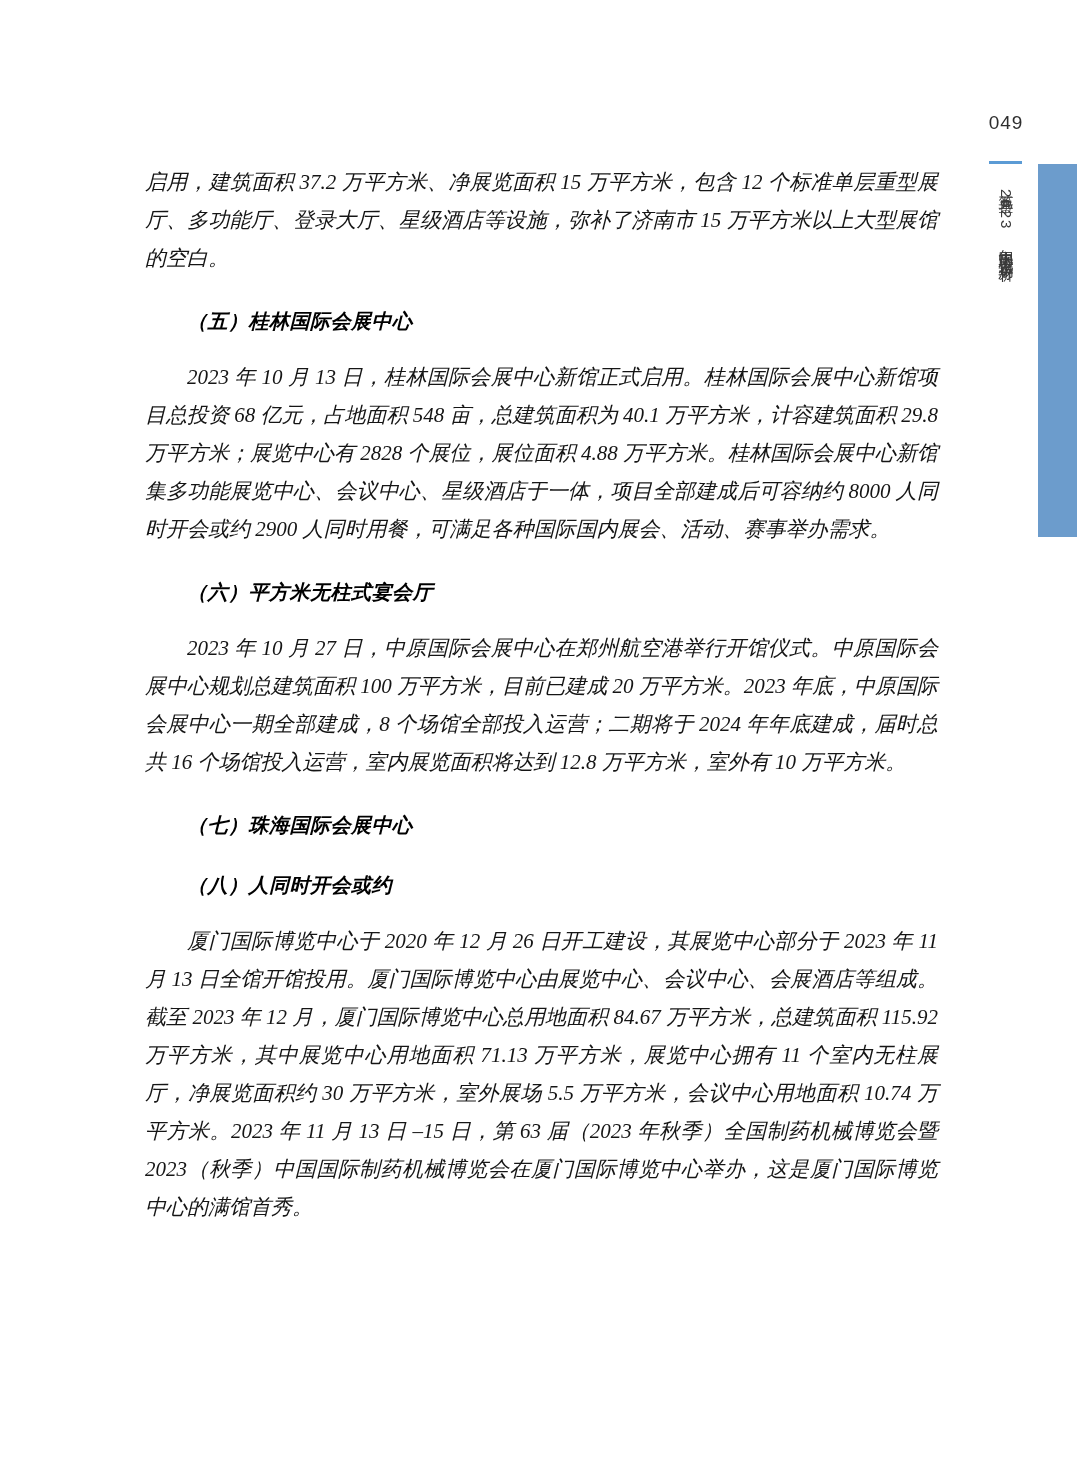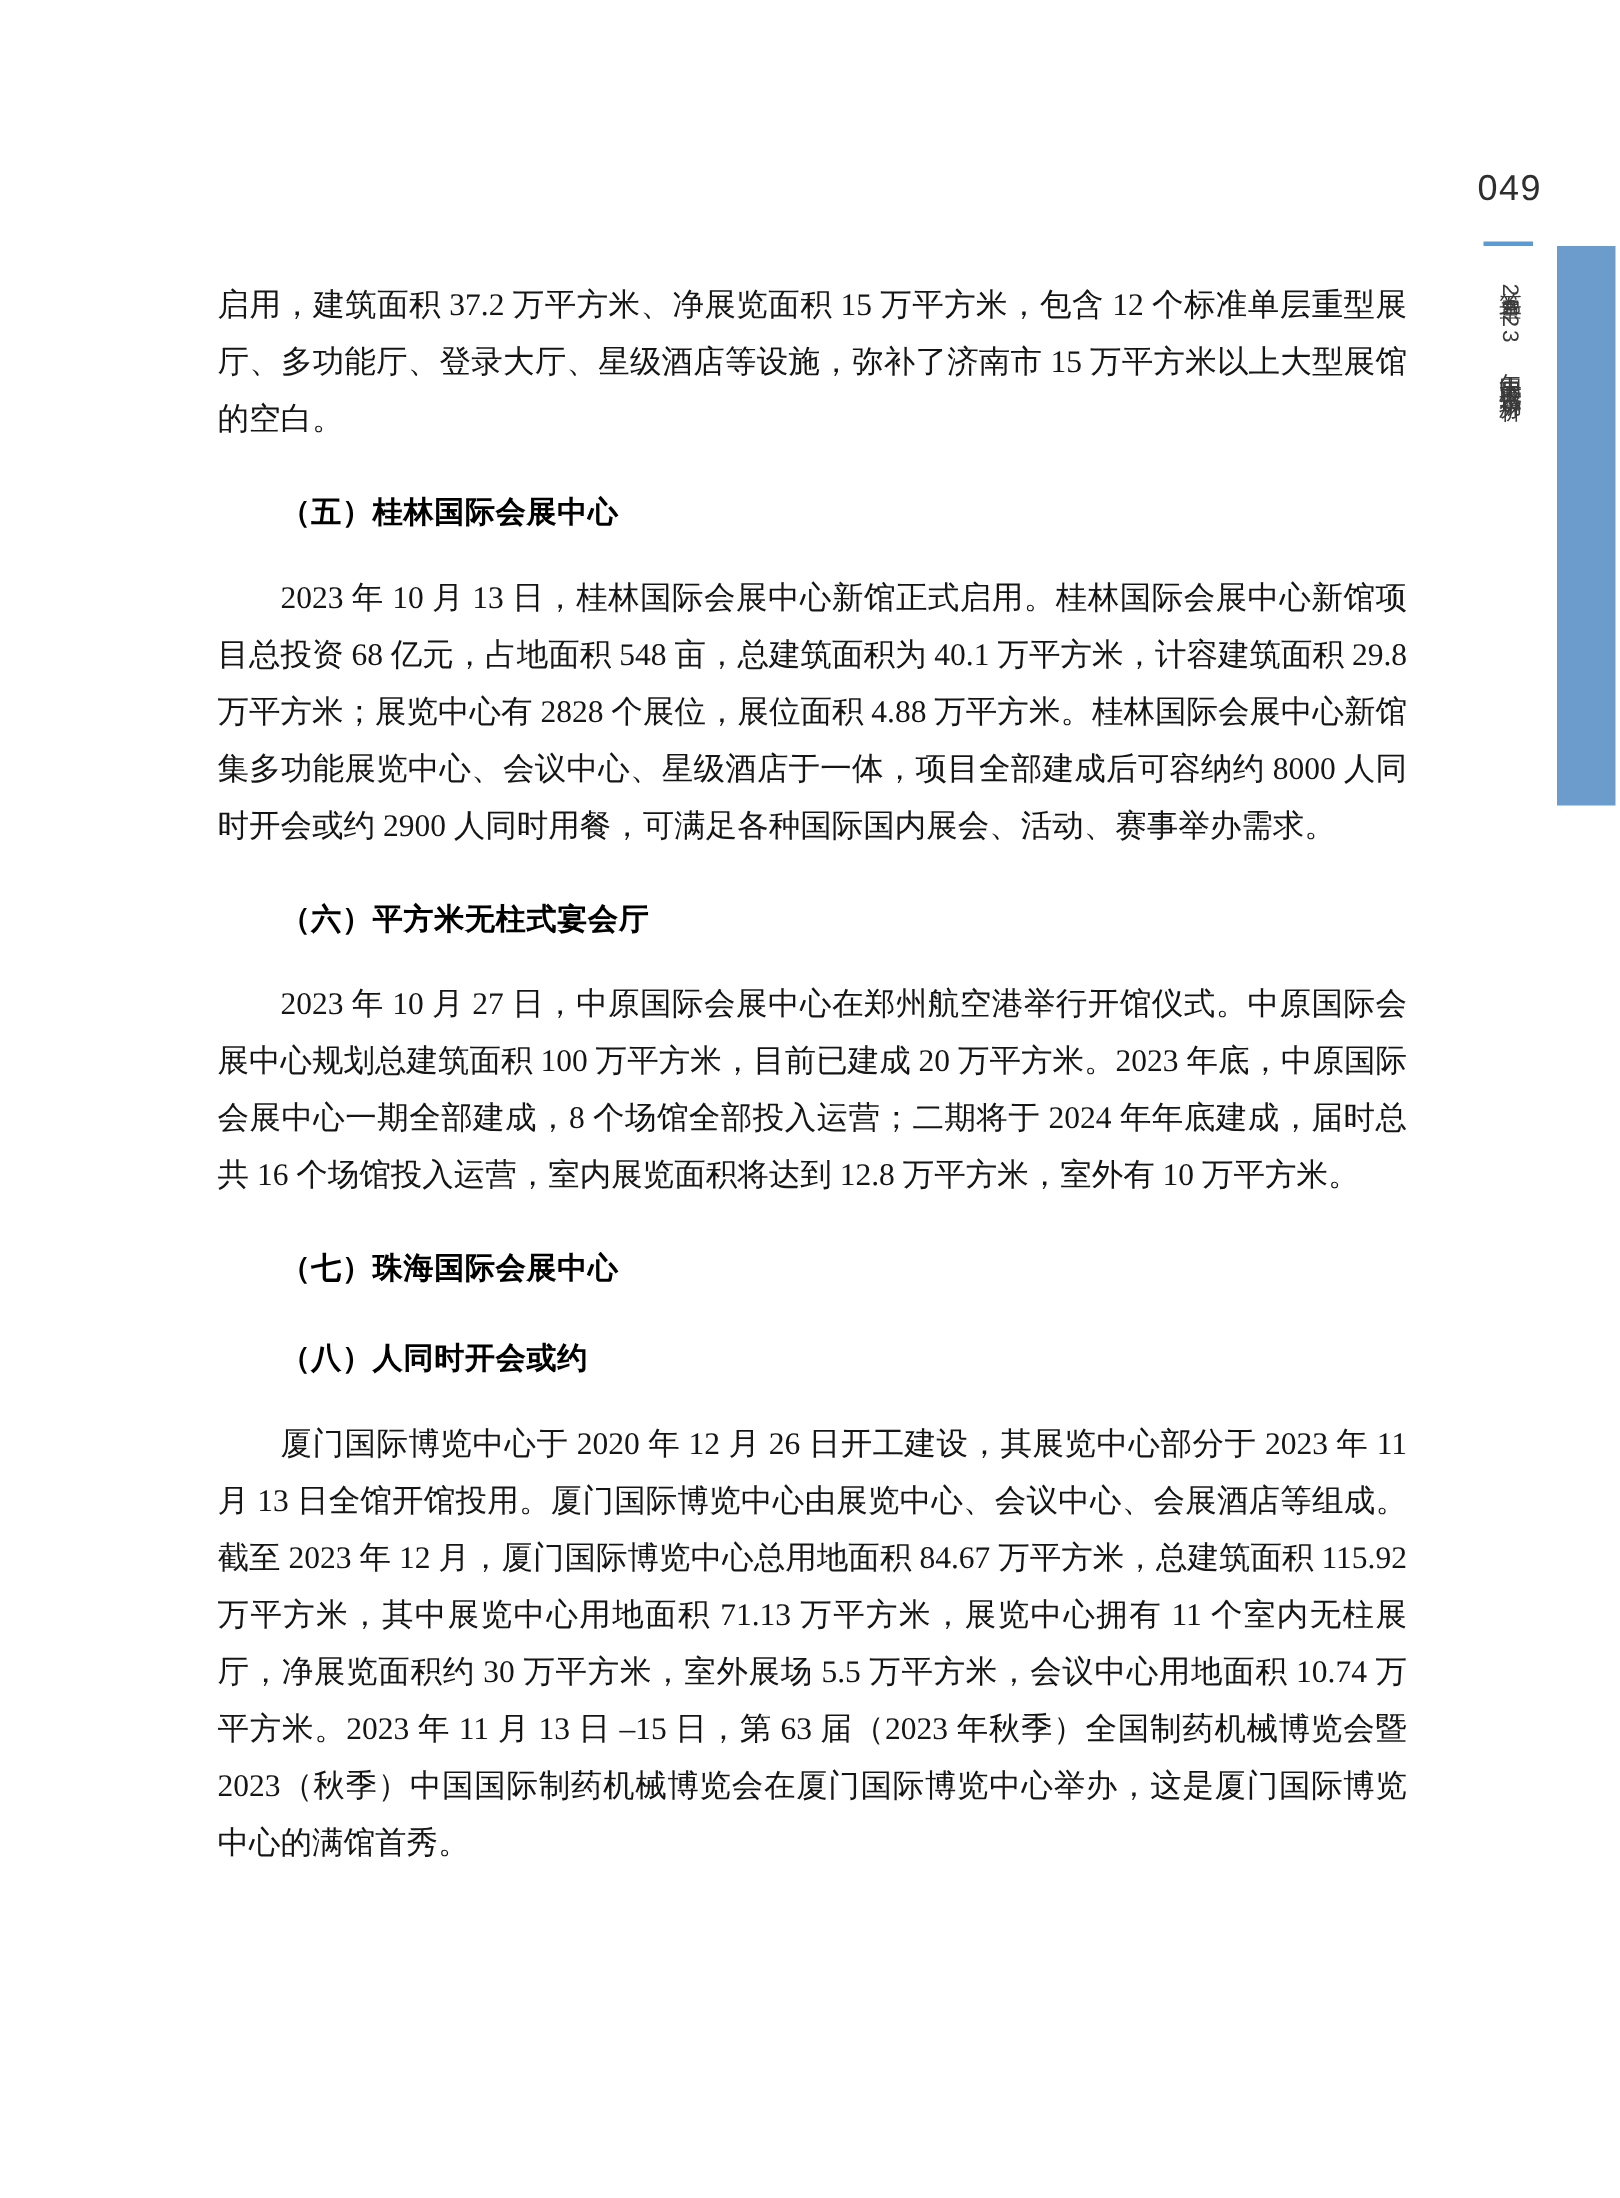--- a/index.html
+++ b/index.html
@@ -15,21 +15,21 @@
   }
 
   
   .page-number {
     position: absolute;
     left: 985px;
     top: 112px;
     width: 42px;
     text-align: center;
     font-family: "Liberation Sans", "DejaVu Sans", sans-serif;
-    font-size: 24px;
+    font-size: 19px;
     letter-spacing: 1px;
     color: #2e2e2e;
   }
   .page-number-divider {
     position: absolute;
     left: 989px;
     top: 161px;
     width: 33px;
     height: 3px;
     background: #5B9BD5;
@@ -54,22 +54,23 @@
     top: 164px;
     width: 39px;
     height: 373px;
     background: #6C9CCC;
   }
 
   
   .content {
     position: absolute;
     left: 145px;
-    top: 184px;
+    top: 163px;
     width: 793px;
+    font-style: italic;
   }
   .body-para {
     font-size: 21px;
     line-height: 38px;
     text-align: justify;
     text-justify: inter-ideograph;
     text-indent: 2em;
     color: #151515;
   }
   .body-para.no-indent { text-indent: 0; }

